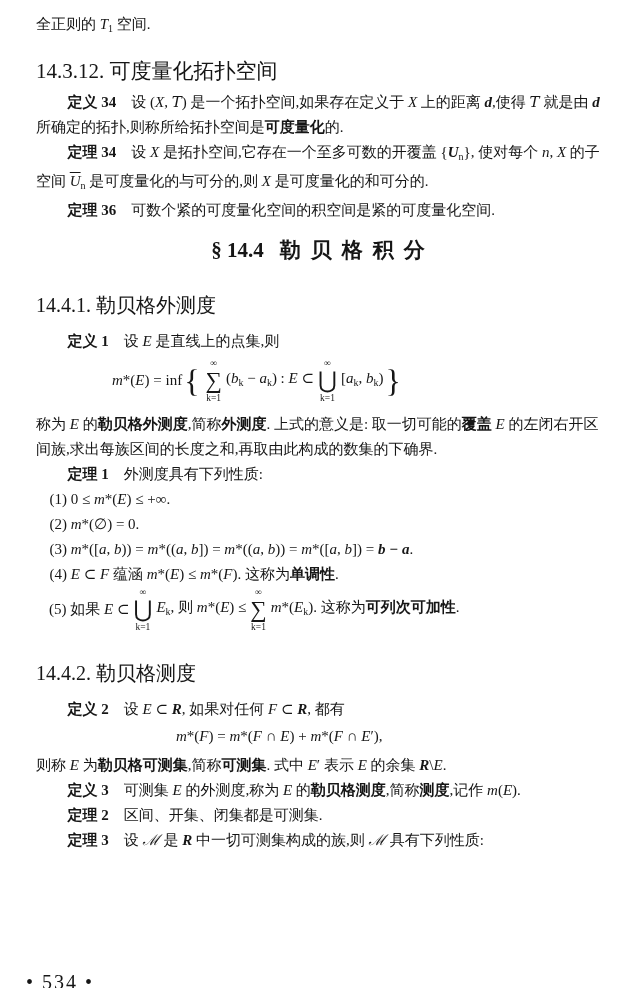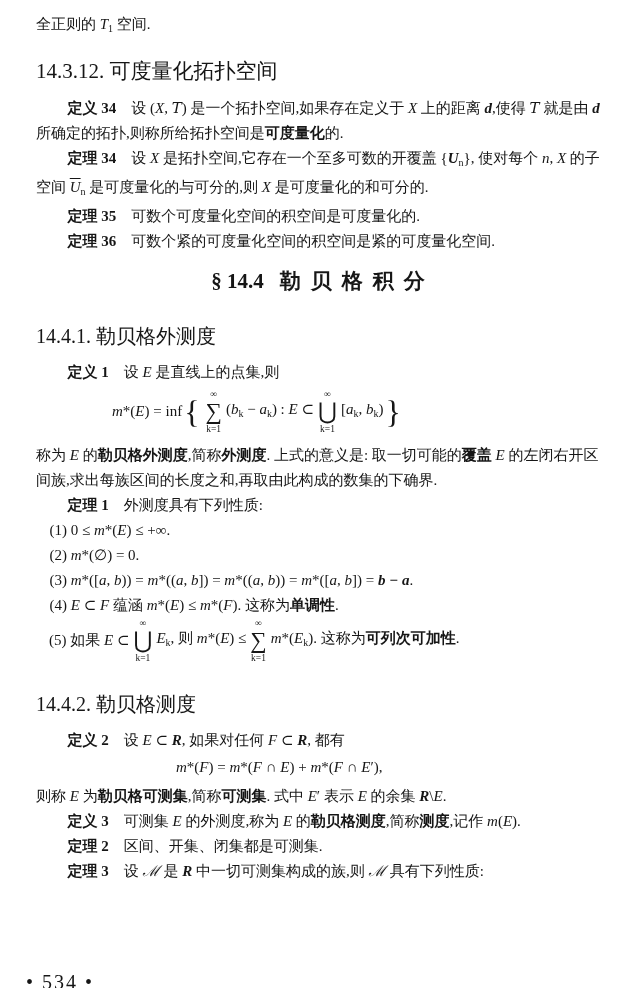--- a/index.html
+++ b/index.html
@@ -6,21 +6,21 @@
   .page{
     position:relative;width:640px;height:988px;box-sizing:border-box;
     background:#ffffff;color:#161616;
     font-family:"Liberation Serif","DejaVu Serif",serif;
     font-size:15px;line-height:25px;
     padding:12px 30px 0 36px;overflow:hidden;
   }
   p{margin:0;}
   .indent{text-indent:2.1em;}
   .item{text-indent:0.9em;}
-  .h-sub{font-size:21px;line-height:30px;margin:15px 0 10px;font-weight:normal;}
+  .h-sub{font-size:21px;line-height:30px;margin:15px 0 4px;font-weight:normal;}
   .h-small{font-size:20px;line-height:28px;margin:26px 0 10px;font-weight:normal;}
   .h-center{display:flex;justify-content:center;align-items:baseline;gap:16px;
     font-weight:bold;font-size:21px;line-height:30px;margin:12px 0 20px;}
   .h-center .sp{letter-spacing:10px;}
   .b{font-weight:bold;}
   .i{font-style:italic;}
   .bi{font-weight:bold;font-style:italic;}
   .sub{font-size:10px;vertical-align:-3px;}
   .scr{font-style:italic;font-family:"DejaVu Serif",serif;}
   .ol{text-decoration:overline;font-style:italic;}
@@ -38,21 +38,20 @@
 <body>
 
 <div class="page">
 
   <p><span>全正则的 </span><span class="i">T</span><span class="sub">1</span><span> 空间.</span></p>
 
   <p class="h-sub">14.3.12. 可度量化拓扑空间</p>
 
   <p class="indent"><span class="b">定义 34</span><span>　设 (</span><span class="i">X</span><span>, </span><span class="scr">T</span><span>) 是一个拓扑空间,如果存在定义于 </span><span class="i">X</span><span> 上的距离 </span><span class="bi">d</span><span>,使得 </span><span class="scr">T</span><span> 就是由 </span><span class="bi">d</span><span> 所确定的拓扑,则称所给拓扑空间是</span><span class="b">可度量化</span><span>的.</span></p>
   <p class="indent"><span class="b">定理 34</span><span>　设 </span><span class="i">X</span><span> 是拓扑空间,它存在一个至多可数的开覆盖 {</span><span class="bi">U</span><span class="sub">n</span><span>}, 使对每个 </span><span class="i">n</span><span>, </span><span class="i">X</span><span> 的子空间 </span><span class="ol">U</span><span class="sub">n</span><span> 是可度量化的与可分的,则 </span><span class="i">X</span><span> 是可度量化的和可分的.</span></p>
-  <p class="indent"><span class="b">定理 35</span><span>　可数个可度量化空间的积空间是可度量化的.</span></p>
   <p class="indent"><span class="b">定理 36</span><span>　可数个紧的可度量化空间的积空间是紧的可度量化空间.</span></p>
 
   <div class="h-center">
     <span>§ 14.4</span>
     <span class="sp">勒贝格积分</span>
   </div>
 
   <p class="h-small">14.4.1. 勒贝格外测度</p>
 
   <p class="indent"><span class="b">定义 1</span><span>　设 </span><span class="i">E</span><span> 是直线上的点集,则</span></p>

